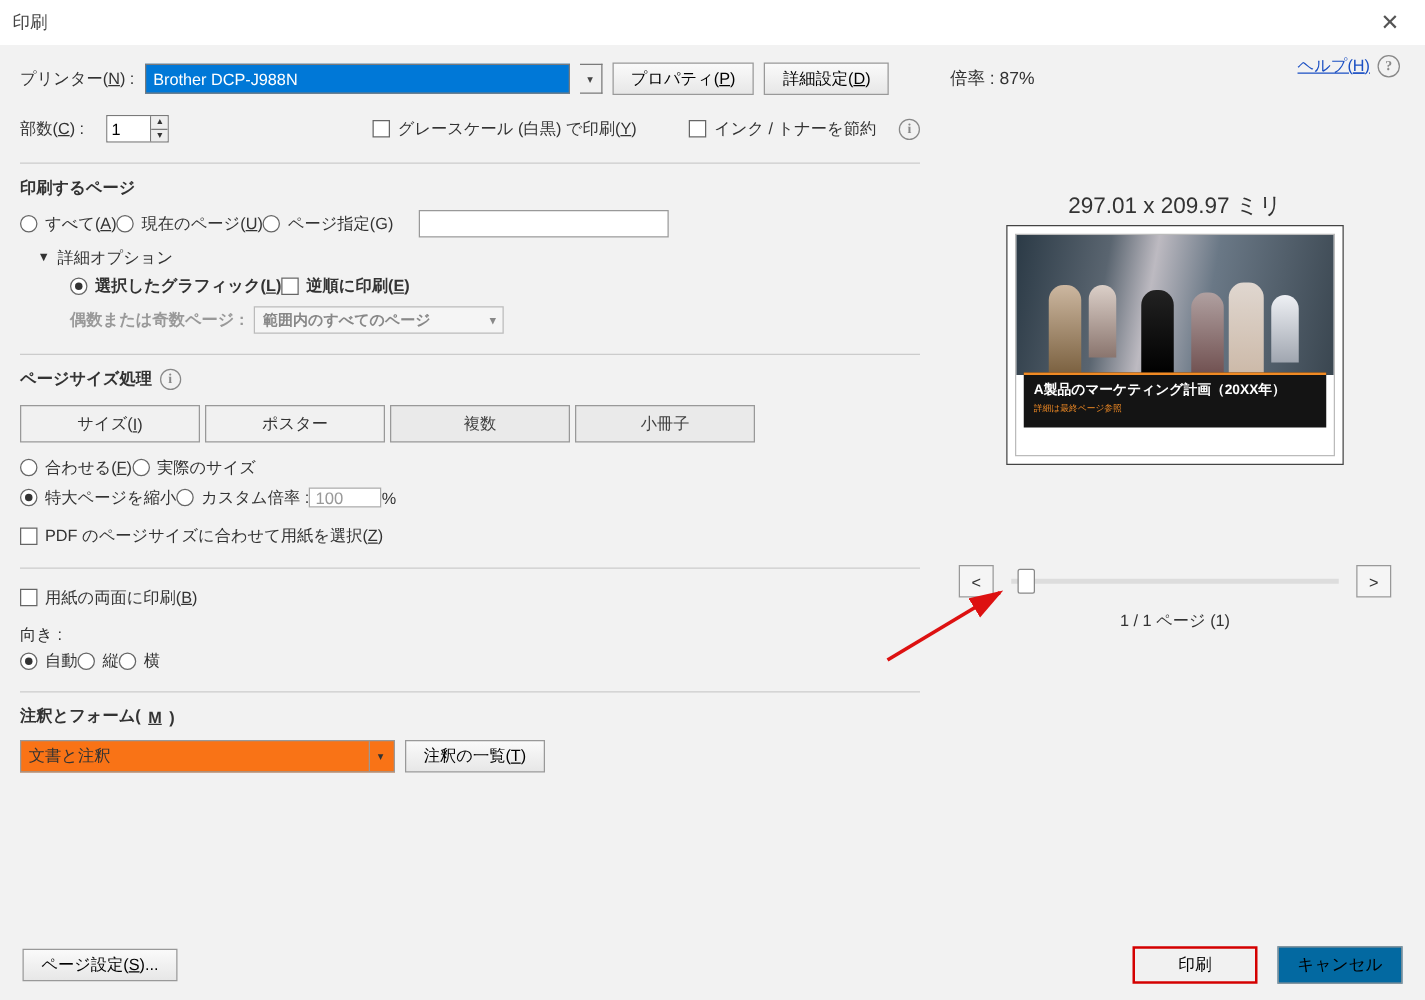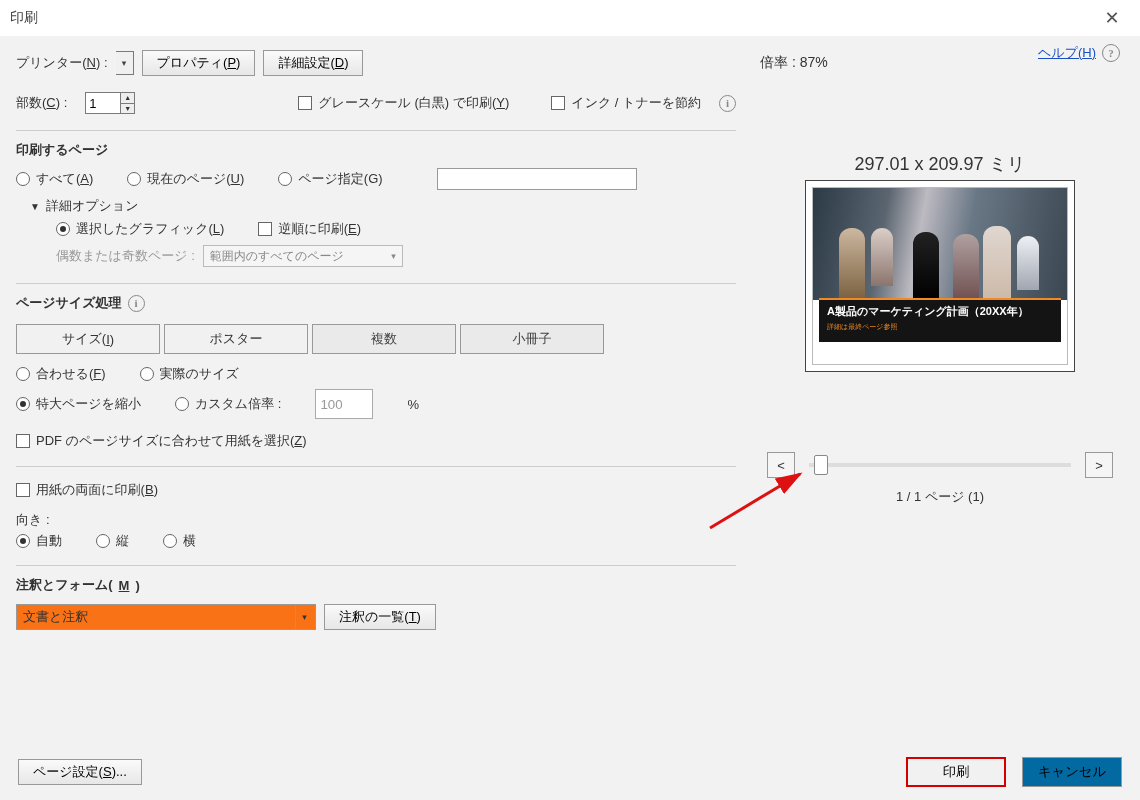--- a/index.html
+++ b/index.html
@@ -19,34 +19,34 @@
   .spinner { width:50px; height:22px; border:1px solid #7a7a7a; display:flex; }
   .spinner input { width:34px; border:none; padding:0 3px; font-size:13px; }
   .spinner .arrows { width:14px; display:flex; flex-direction:column; border-left:1px solid #7a7a7a; }
   .spinner .arrows div { flex:1; display:flex; align-items:center; justify-content:center; font-size:7px; background:#eee; cursor:pointer; }
   .spinner .arrows div:first-child { border-bottom:1px solid #7a7a7a; }
   .chk { display:flex; align-items:center; gap:6px; }
   .chkbox { width:14px; height:14px; border:1px solid #666; background:#fff; }
   .info-icon { width:17px; height:17px; border:1.5px solid #888; border-radius:50%; display:flex; align-items:center; justify-content:center; font-size:11px; font-weight:bold; color:#888; font-family:serif; }
   .section { border-top:1px solid #ccc; padding:10px 0 0 0; margin-top:4px; }
   .sec-title { font-weight:bold; font-size:13px; padding-bottom:6px; display:flex; align-items:center; gap:6px; }
-  .radio-row { display:flex; align-items:center; gap:34px; padding:3px 0; }
+  .radio-row { display:flex; align-items:center; padding:3px 0; }
   .radio { display:flex; align-items:center; gap:6px; }
   .rcircle { width:14px; height:14px; border:1px solid #666; border-radius:50%; background:#fff; display:flex; align-items:center; justify-content:center; }
   .rcircle.sel::after { content:""; width:6px; height:6px; background:#333; border-radius:50%; }
   .rtxt-input { width:200px; height:22px; border:1px solid #999; background:#fff; margin-left:20px; }
   .expander { display:flex; align-items:center; gap:6px; padding:4px 0 2px 14px; cursor:pointer; }
   .expander .tri { font-size:10px; }
-  .indent { padding-left:40px; }
+  .indent { padding-left:40px;font-weight:bold; }
   .disabled-row { color:#999; }
   .disabled-select { width:200px; height:22px; border:1px solid #bbb; background:#f5f5f5; display:flex; align-items:center; padding:0 6px; color:#888; font-size:12px; }
   .tabs4 { display:flex; gap:4px; padding:6px 0 8px 0; }
   .tabs4 .tab-btn { width:144px; height:30px; border:1px solid #999; display:flex; align-items:center; justify-content:center; background:#f1f1f1; cursor:pointer; }
   .tabs4 .tab-btn.disabled { color:#404040; background:#eaeaea; }
-  .percent-input { width:58px; height:30px; border:1px solid #aaa; padding:0 4px; color:#999; }
+  .percent-input { width:58px; height:16px; border:1px solid #aaa; padding:0 4px; color:#999; }
   .forms-select { width:300px; height:26px; border:1px solid #999; background:#f97316; display:flex; align-items:center; justify-content:space-between; padding:0 2px 0 6px; }
   .forms-select .dd { width:18px; height:24px; display:flex; align-items:center; justify-content:center; font-size:9px; border-left:1px solid #999; }
   .link { color:#1a4fc3; text-decoration:underline; cursor:pointer; }
   .right-top { font-size:14px; color:#333; margin:4px 0 80px 4px; }
   .preview-size { text-align:center; font-size:18px; margin-bottom:4px; }
   .preview-box { width:270px; height:192px; border:1px solid #444; margin:0 auto; background:#fff; position:relative; overflow:hidden; }
   .preview-inner { position:absolute; inset:6px; border:1px solid #bbb; background:#fff; overflow:hidden; }
   .photo { width:100%; height:112px; background:linear-gradient(100deg,#2b3a46 0%,#5a6570 28%,#bdbac1 42%,#6a7886 60%,#3a4650 100%); position:relative; }
   .person { position:absolute; bottom:0; width:26px; height:60px; border-radius:12px 12px 0 0; }
   .p1 { left:26px; background:linear-gradient(#ccb7a0,#7a603f); height:72px; }
@@ -77,20 +77,21 @@
   <div class="titlebar">
     <span class="title">印刷</span>
     <div class="close">✕</div>
   </div>
 
   <div class="body">
     <div class="left">
 
       <div class="row">
         <span><span>プリンター(</span><span class="mnemonic">N</span><span>) :</span></span>
+        <div class="select-printer">Brother DCP-J988N</div>
         <div class="dd-btn">▾</div>
         <button class="btn"><span>プロパティ(</span><span class="mnemonic">P</span><span>)</span></button>
         <button class="btn"><span>詳細設定(</span><span class="mnemonic">D</span><span>)</span></button>
       </div>
 
       <div class="row" style="gap:18px;">
         <span><span>部数(</span><span class="mnemonic">C</span><span>) :</span></span>
         <div class="spinner">
           <input value="1" style="">
           <div class="arrows">

